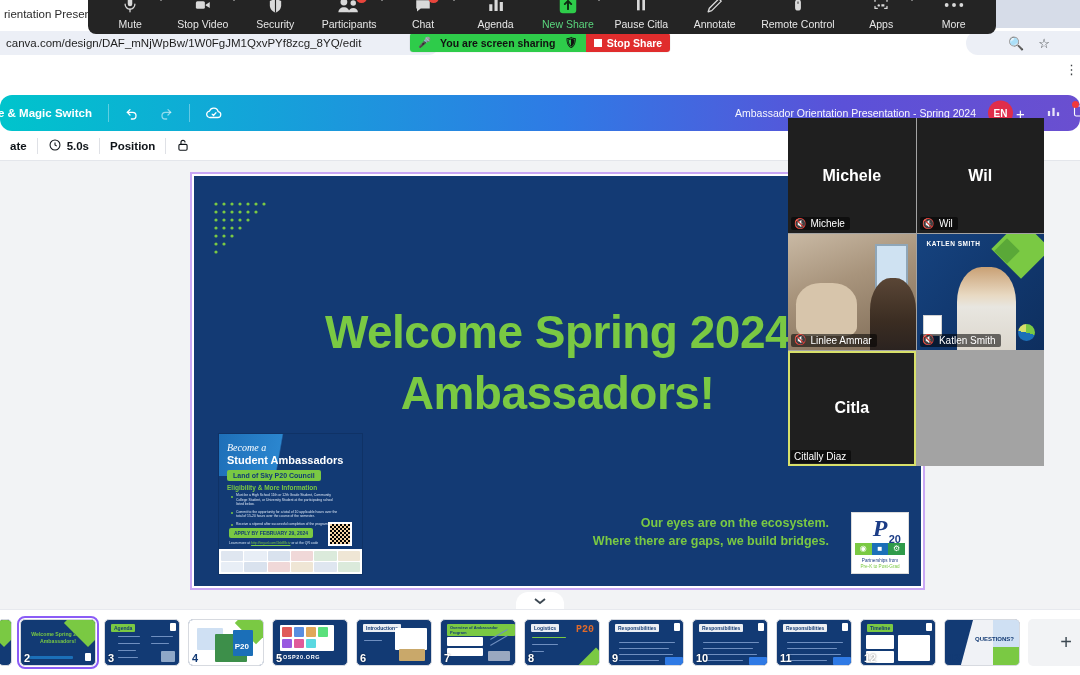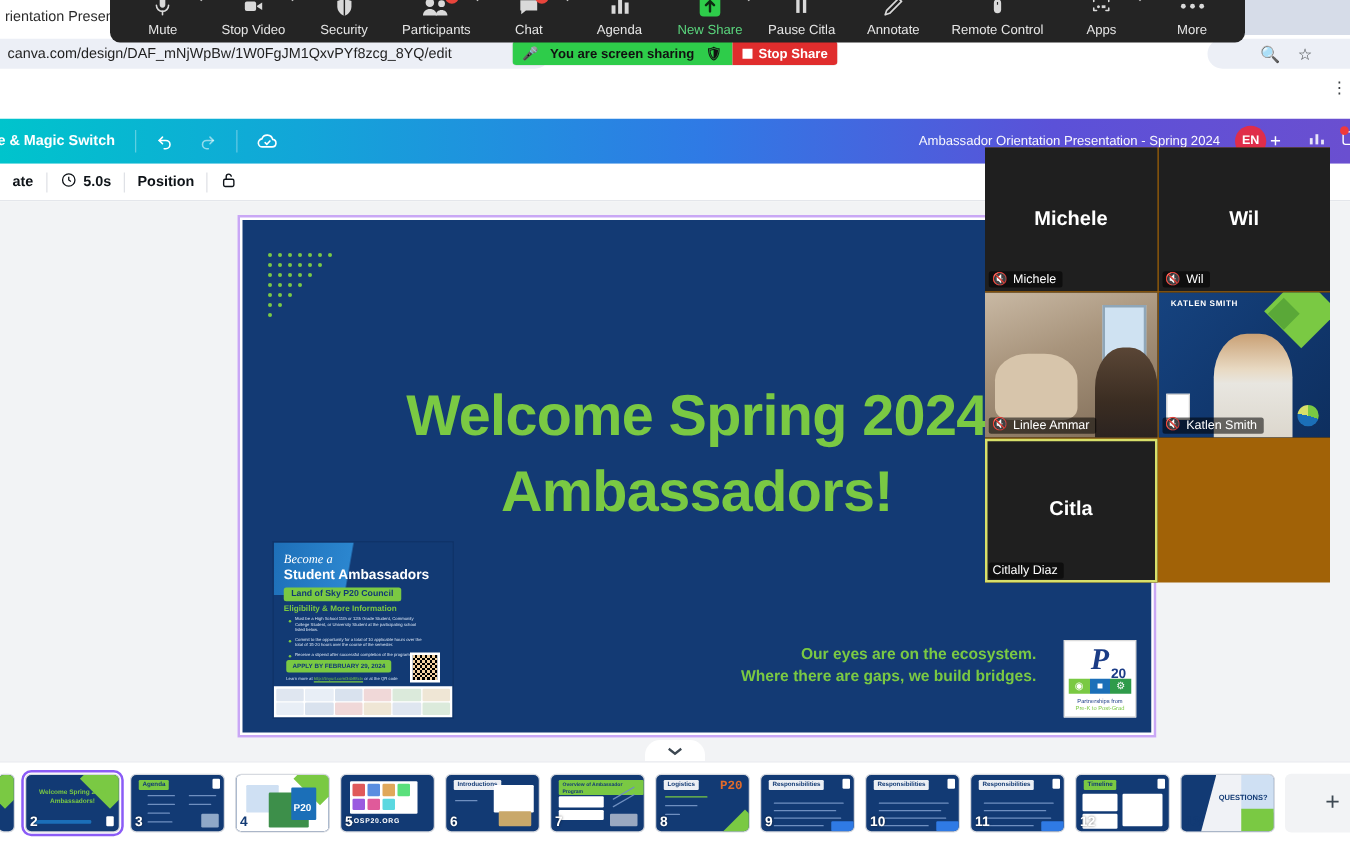--- a/index.html
+++ b/index.html
@@ -89,21 +89,21 @@
     position: absolute; top: -2px; right: 10px;
     background: #e8453c; color: #fff; border-radius: 50%;
     width: 11px; height: 11px; font-size: 7.5px;
     display: flex; align-items: center; justify-content: center;
   }
 
   
   .canva-header {
     position: absolute; left: 0; top: 95px; width: 1080px; height: 36px;
     background: linear-gradient(90deg,#00c4cc 0%,#12a6d8 22%,#2f7ae5 52%,#5b51d8 78%,#6a4fd0 100%);
-    display: flex; align-items: center;
+    display: flex; align-items: center; border-radius: 12px;
   }
   .ch-left { display: flex; align-items: center; gap: 0; margin-left: -12px; }
   .ch-btn {
     color: #fff; font-size: 11.5px; font-weight: bold;
     padding: 0 10px; white-space: nowrap;
   }
   .ch-div { width: 1px; height: 18px; background: rgba(255,255,255,.35); margin: 0 6px; }
   .ch-ico { color: #fff; padding: 0 9px; display:flex; align-items:center; }
   .ch-title {
     position: absolute; left: 735px; top: 50%; transform: translateY(-50%);
@@ -282,22 +282,22 @@
   .t-box { position:absolute; background:#fff; border-radius:1px; }
   .t-img { position:absolute; border-radius:1px; }
   .thumb-add {
     flex: none; width: 76px; height: 47px; border-radius: 5px;
     background: #f2f3f5; display: flex; align-items: center;
     justify-content: center; font-size: 20px; color: #3d4852;
   }
 
   
   .video-panel {
-    position: absolute; left: 788px; top: 118px; width: 276px; height: 348px;
-    background: #a16207; display: grid;
+    position: absolute; left: 788px; top: 118px; width: 256px; height: 348px;
+    background: #a3a3a3; display: grid;
     grid-template-columns: 1fr 1fr; grid-template-rows: 1fr 1fr 1fr;
     gap: 1px;
   }
   .vtile { position: relative; background: #1f1f1f; overflow: hidden; }
   .vtile.active { outline: 2px solid #d8e06a; outline-offset: -2px; }
   .vname-big {
     position: absolute; left: 0; right: 0; top: 50%;
     transform: translateY(-50%); text-align: center;
     color: #fff; font-size: 16px; font-weight: bold;
   }

